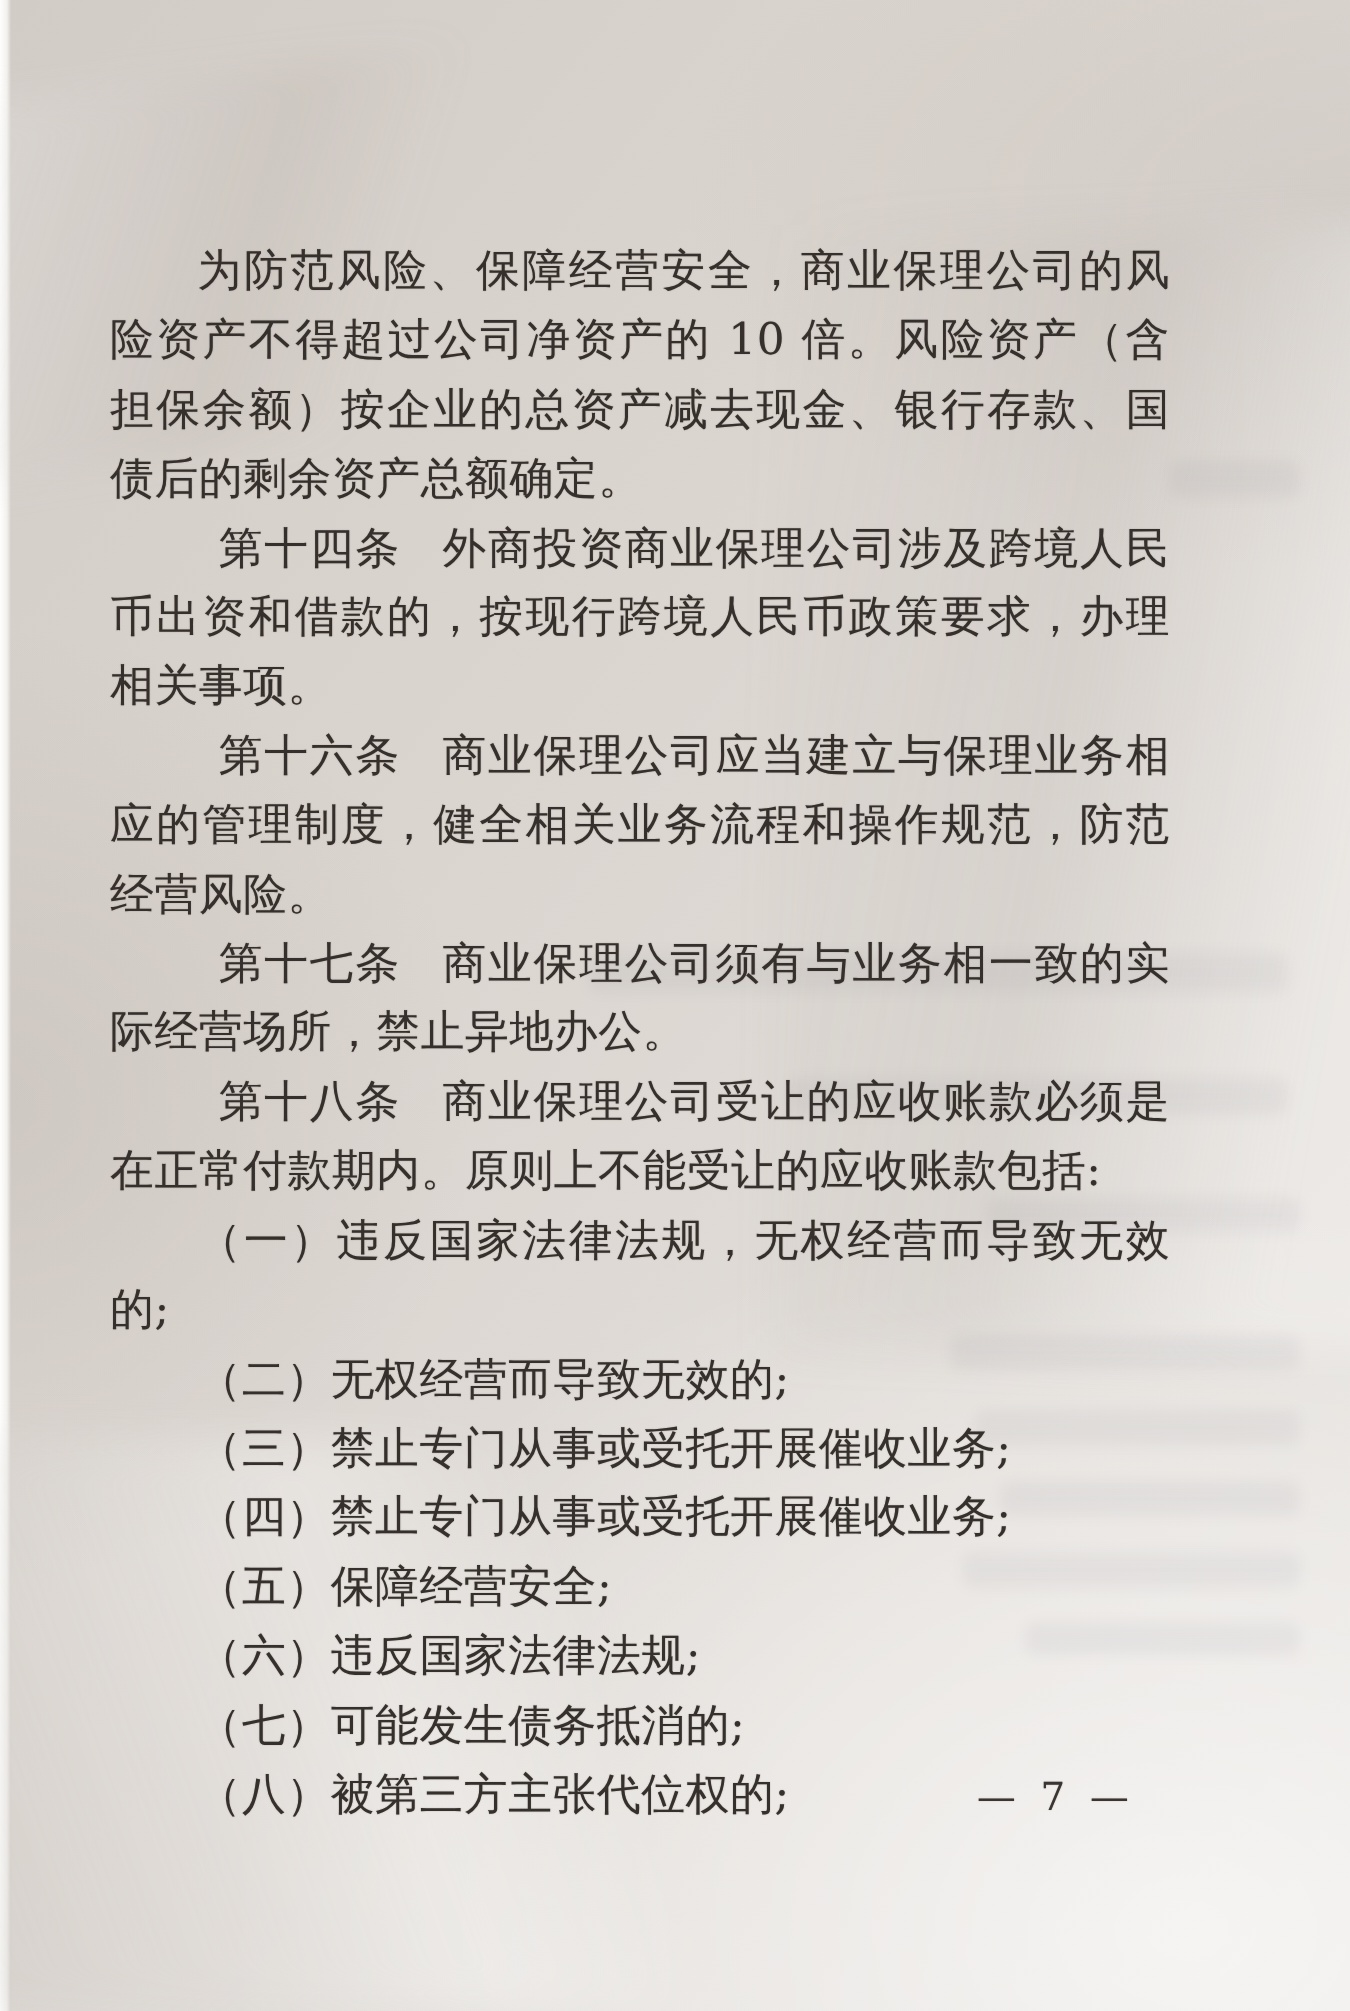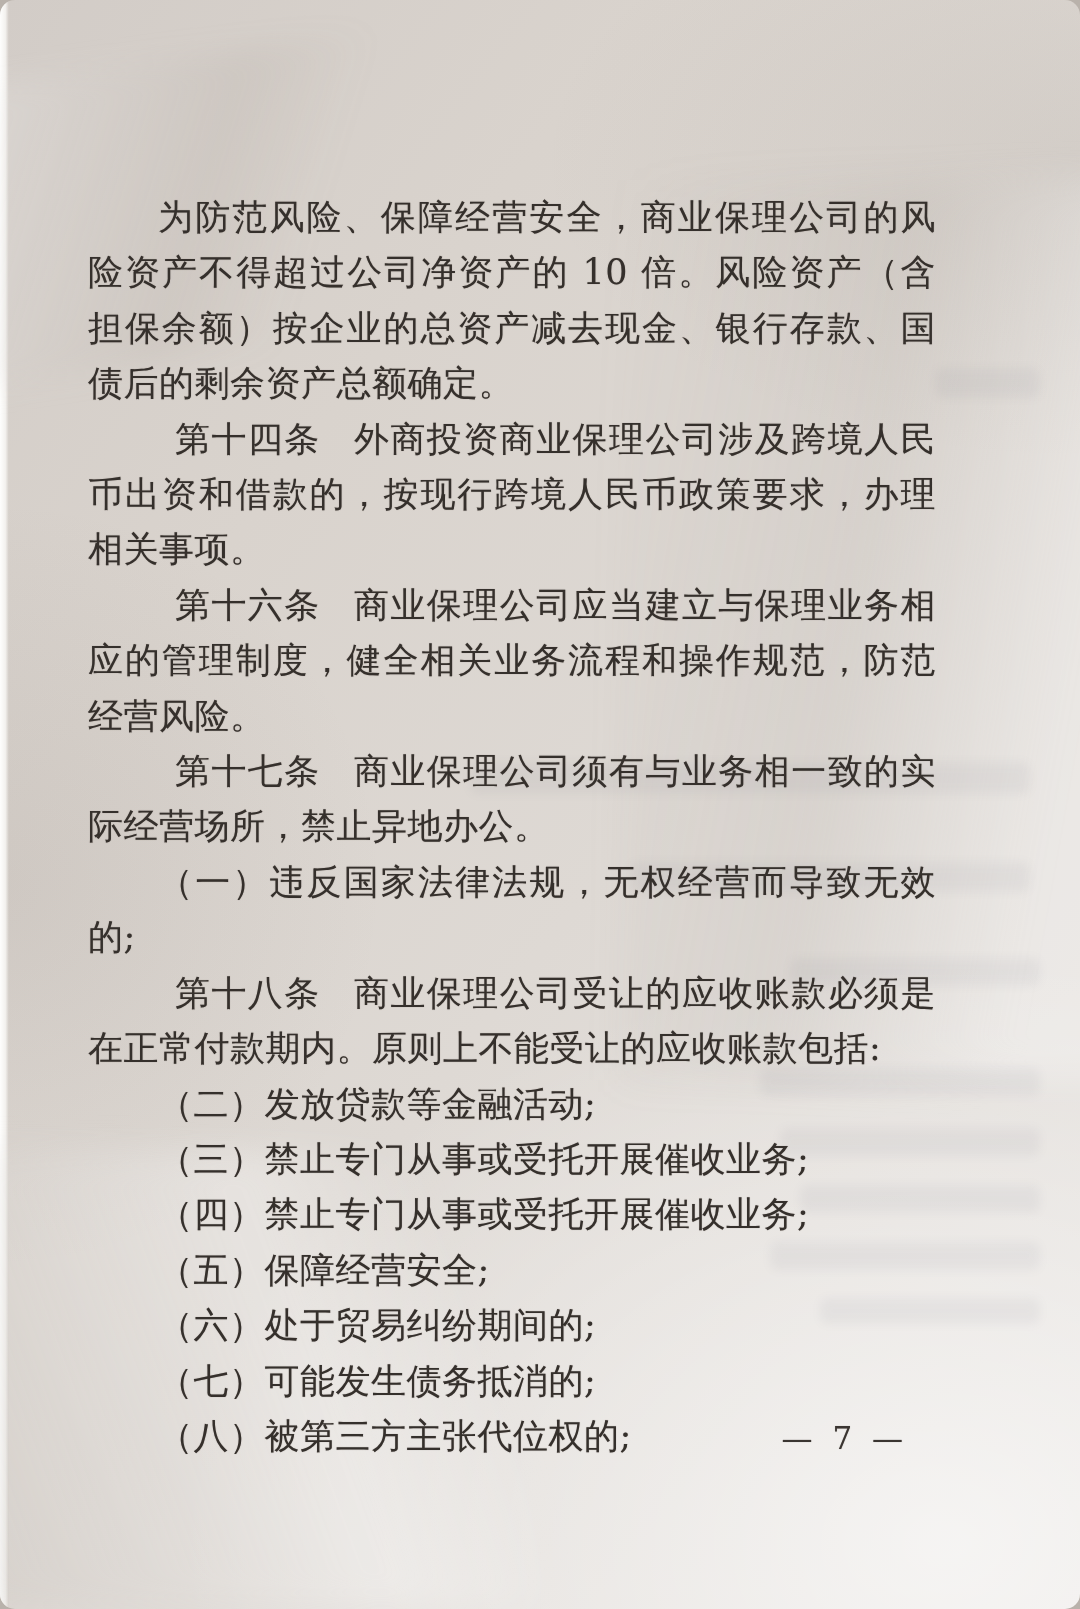--- a/index.html
+++ b/index.html
@@ -12,21 +12,20 @@
     position: relative;
     width: 1080px;
     height: 1609px;
     overflow: hidden;
     background:
       radial-gradient(1250px 950px at 88% 96%, rgba(255,255,255,0.60), rgba(255,255,255,0) 62%),
       radial-gradient(900px 500px at 100% 10%, rgba(120,110,100,0.10), rgba(120,110,100,0) 60%),
       radial-gradient(700px 700px at 0% 55%, rgba(110,100,95,0.10), rgba(110,100,95,0) 55%),
       linear-gradient(128deg, #d2ccc7 0%, #d9d3cd 28%, #ded9d4 55%, #e9e6e3 100%);
     font-family: "DejaVu Serif", "Liberation Serif", serif;
-    border-radius: 15px;
   }
   
   .edge-left {
     position: absolute;
     left: 0; top: 0;
     width: 9px; height: 100%;
     background: linear-gradient(90deg, #fefefd 0%, #f3f1ee 60%, rgba(205,199,193,0.35) 100%);
   }
   
   .crease {
@@ -108,25 +107,25 @@
   <div class="smudge" style="left:780px; top:1128px; width:260px; height:28px;"></div>
   <div class="smudge" style="left:800px; top:1185px; width:240px; height:28px;"></div>
   <div class="smudge" style="left:770px; top:1242px; width:270px; height:28px;"></div>
   <div class="smudge" style="left:820px; top:1298px; width:220px; height:26px;"></div>
 
   <div class="content">
       <p class="para body"><span>为防范风险、保障经营安全，商业保理公司的风险资产不得超过公司净资产的 10 倍。风险资产（含担保余额）按企业的总资产减去现金、银行存款、国债后的剩余资产总额确定。</span></p>
       <p class="para article"><span class="article-label">第十四条</span><span>外商投资商业保理公司涉及跨境人民币出资和借款的，按现行跨境人民币政策要求，办理相关事项。</span></p>
       <p class="para article"><span class="article-label">第十六条</span><span>商业保理公司应当建立与保理业务相应的管理制度，健全相关业务流程和操作规范，防范经营风险。</span></p>
       <p class="para article"><span class="article-label">第十七条</span><span>商业保理公司须有与业务相一致的实际经营场所，禁止异地办公。</span></p>
+      <p class="para article"><span class="article-label">第十八条</span><span>商业保理公司受让的应收账款必须是在正常付款期内。原则上不能受让的应收账款包括:</span></p>
       <p class="para list-item"><span>（一）违反国家法律法规，无权经营而导致无效的;</span></p>
-      <p class="para article"><span class="article-label">第十八条</span><span>商业保理公司受让的应收账款必须是在正常付款期内。原则上不能受让的应收账款包括:</span></p>
-      <p class="para list-item"><span>（二）发放贷款等金融活动;</span></p>
+      <p class="para list-item"><span>（二）无权经营而导致无效的;</span></p>
       <p class="para list-item"><span>（三）禁止专门从事或受托开展催收业务;</span></p>
       <p class="para list-item"><span>（四）禁止专门从事或受托开展催收业务;</span></p>
       <p class="para list-item"><span>（五）保障经营安全;</span></p>
-      <p class="para list-item"><span>（六）处于贸易纠纷期间的;</span></p>
+      <p class="para list-item"><span>（六）违反国家法律法规;</span></p>
       <p class="para list-item"><span>（七）可能发生债务抵消的;</span></p>
       <p class="para list-item"><span>（八）被第三方主张代位权的;</span></p>
     </div>
 
   <div class="footer">— 7 —</div>
 </div>
 
 </body></html>

